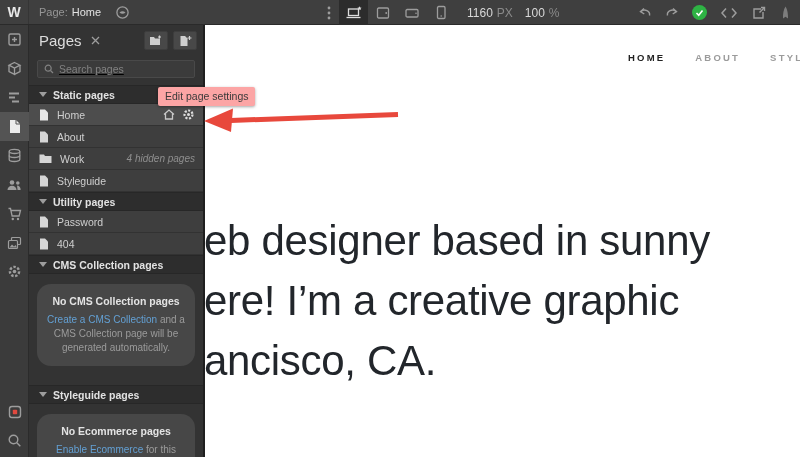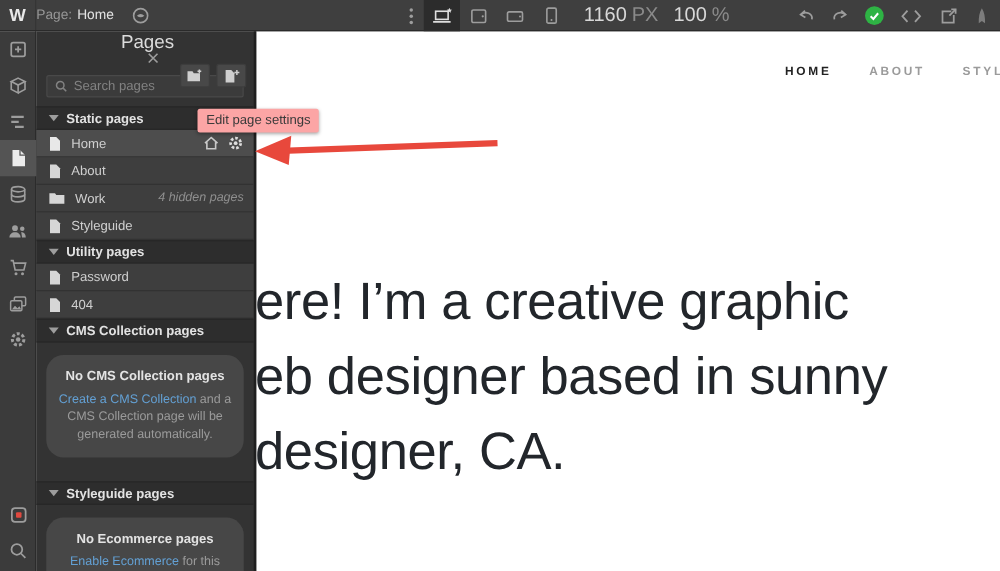--- a/index.html
+++ b/index.html
@@ -7,56 +7,56 @@
   }
   *{box-sizing:border-box; margin:0; padding:0;}
   html,body{width:800px;height:457px;overflow:hidden;}
   body{font-family:"Liberation Sans",sans-serif;background:#fff;position:relative;}
 
   
   .topbar{position:absolute;top:0;left:0;right:0;height:25px;background:#3f3f3f;border-bottom:1px solid #2a2a2a;z-index:30;display:flex;align-items:center;}
   .tb-left{display:flex;align-items:center;height:100%;}
   .logo-box{width:29px;height:100%;display:flex;align-items:center;justify-content:center;border-right:1px solid #353535;}
   .logo-w{color:#e8e8e8;font-weight:bold;font-size:14px;}
-  .page-info{display:flex;align-items:center;gap:4px;font-size:11px;}
+  .page-info{display:flex;align-items:center;gap:4px;margin-left:10px;font-size:11px;}
   .page-label{color:#969696;}
   .page-name{color:#e3e3e3;}
   .tb-icon{display:flex;align-items:center;justify-content:center;}
   .eye-btn{margin-left:14px;}
   .tb-mid{position:absolute;left:327px;top:0;height:25px;display:flex;align-items:center;}
   .dots-btn{margin-right:8px;}
   .bp{width:29px;height:25px;display:flex;align-items:center;justify-content:center;}
   .bp.active{background:#2c2c2c;}
-  .dims{display:flex;align-items:center;gap:4px;margin-left:12px;font-size:16px;}
+  .dims{display:flex;align-items:center;gap:4px;margin-left:12px;font-size:12px;}
   .dim-val{color:#d8d8d8;}
   .dim-unit{color:#8a8a8a;}
   .tb-right{position:absolute;right:8px;top:0;height:25px;display:flex;align-items:center;gap:13px;}
   .check-circle{width:15px;height:15px;border-radius:50%;background:var(--saved-green);display:flex;align-items:center;justify-content:center;}
 
   
   .left-toolbar{position:absolute;top:25px;left:0;bottom:0;width:29px;background:#3b3b3b;z-index:20;display:flex;flex-direction:column;align-items:center;border-right:1px solid #2b2b2b;}
   .lt-item{width:29px;height:29px;display:flex;align-items:center;justify-content:center;}
   .lt-item.active{background:#545454;}
   .lt-bottom{position:absolute;bottom:2px;left:0;width:29px;display:flex;flex-direction:column;align-items:center;}
 
   
   .canvas{position:absolute;top:25px;left:30px;right:0;bottom:0;background:#fff;z-index:1;overflow:hidden;}
   .site-nav{position:absolute;top:27px;left:598px;display:flex;gap:30px;white-space:nowrap;}
   .nav-link{font-size:9.5px;letter-spacing:2.2px;color:#9b9b9b;font-weight:bold;}
   .nav-link.active{color:#222;}
   .hero-heading{position:absolute;top:186px;left:174px;font-size:42px;line-height:60px;color:#22262b;font-weight:500;letter-spacing:-0.3px;white-space:nowrap;}
 
   
   .pages-panel{position:absolute;top:25px;left:29px;bottom:0;width:176px;background:#333333;z-index:10;border-right:2px solid #1f1f1f;overflow:hidden;font-size:10.5px;}
-  .panel-header{height:31px;display:flex;align-items:center;padding:0 6px 0 10px;flex-direction:column;}
+  .panel-header{height:31px;display:flex;align-items:center;padding:0 6px 0 10px;}
   .panel-title{font-size:15px;color:#dcdcdc;}
   .panel-close{margin-left:9px;display:flex;align-items:center;}
   .panel-actions{margin-left:auto;display:flex;gap:5px;}
   .panel-btn{width:24px;height:19px;background:#484848;border-radius:2px;display:flex;align-items:center;justify-content:center;border:1px solid #3d3d3d;}
-  .search-wrap{margin:4px 8px 7px 8px;height:18px;background:#3b3b3b;border:1px solid #494949;border-radius:2px;display:flex;align-items:center;padding:0 6px;gap:5px;}
+  .search-wrap{margin:4px 8px 7px 8px;height:18px;background:#3b3b3b;border:1px solid #494949;border-radius:2px;display:flex;align-items:center;padding:0 6px;gap:5px;text-decoration:underline;}
   .search-input{background:transparent;border:none;outline:none;color:#cfcfcf;font-size:10.5px;width:100%;font-family:"Liberation Sans",sans-serif;}
   .search-input::placeholder{color:#828282;}
   .section-header{height:19px;background:#2d2d2d;border-top:1px solid #272727;border-bottom:1px solid #272727;display:flex;align-items:center;padding:0 10px;gap:6px;color:#e2e2e2;font-weight:bold;}
   .caret{width:0;height:0;border-left:4px solid transparent;border-right:4px solid transparent;border-top:5px solid #9d9d9d;}
   .page-row{height:22px;background:#3e3e3e;border-bottom:1px solid #323232;display:flex;align-items:center;padding:0 8px 0 10px;gap:8px;color:#cfcfcf;}
   .page-row.active{background:#4d4d4d;}
   .row-label{flex:1;}
   .row-badge{font-style:italic;color:#8f8f8f;font-size:10px;}
   .row-icons{display:flex;align-items:center;gap:7px;}
   .empty-box{margin:10px 8px;background:#474747;border-radius:14px;padding:11px 10px;text-align:center;}
@@ -247,23 +247,23 @@
   </div>
 </div>
 
 <div class="canvas">
   <div class="site-nav">
     <span class="nav-link active">HOME</span>
     <span class="nav-link">ABOUT</span>
     <span class="nav-link">STYLEGUIDE</span>
   </div>
   <div class="hero-heading">
+    <div>eb designer based in sunny</div>
     <div>ere! I’m a creative graphic</div>
-    <div>eb designer based in sunny</div>
-    <div>designer, CA.</div>
+    <div>ancisco, CA.</div>
   </div>
 </div>
 
 <div class="pages-panel">
   <div class="panel-header">
     <span class="panel-title">Pages</span>
     <span class="panel-close">
       <svg width="9" height="9" viewBox="0 0 9 9">
           <path d="M1 1 L8 8 M8 1 L1 8" stroke="#9d9d9d" stroke-width="1.3"></path>
         </svg>

